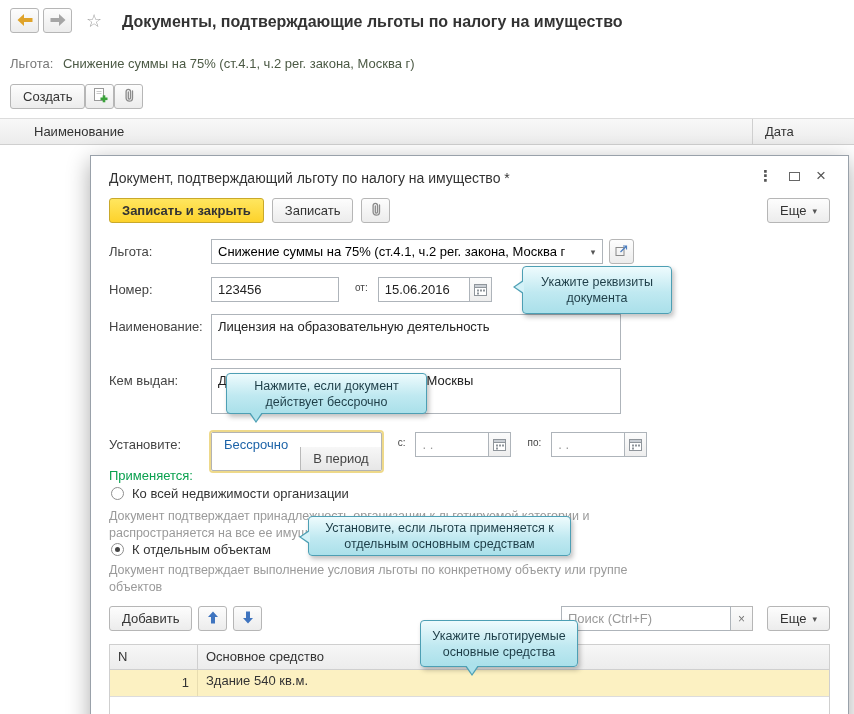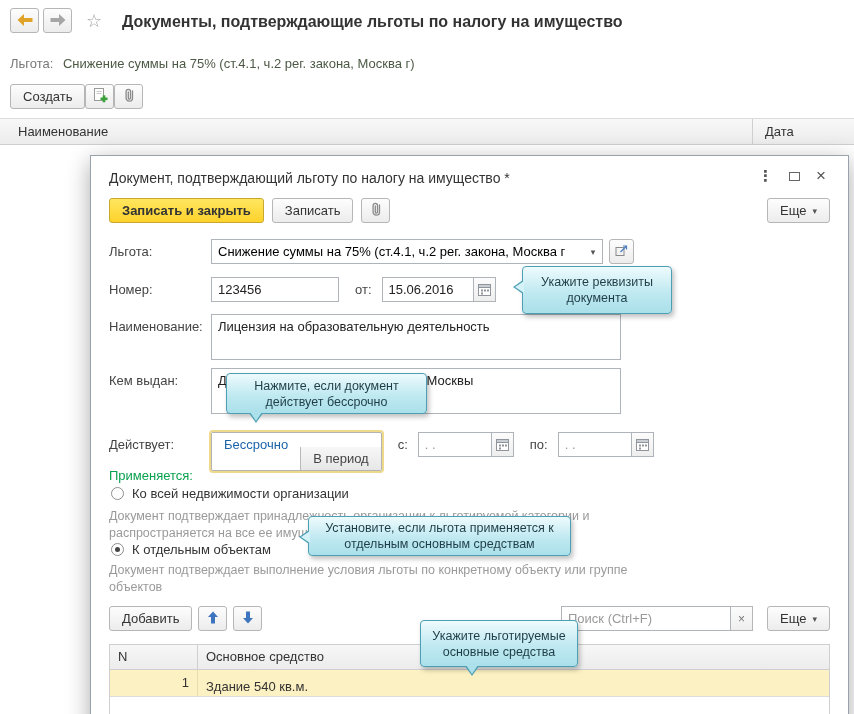--- a/index.html
+++ b/index.html
@@ -28,38 +28,38 @@
 
   .benefit-line { position:absolute; top:56px; left:10px; font-size:13px; }
   .benefit-label { color:#777; margin-right:6px; }
   .benefit-value { color:#4c5a45; }
 
   .page-toolbar { position:absolute; top:84px; left:10px; display:flex; gap:0; align-items:center; }
 
   .list-header { position:absolute; top:118px; left:0; width:854px; height:27px;
                  background:linear-gradient(#f8f8f8,#ececec);
                  border-top:1px solid #dcdcdc; border-bottom:1px solid #cfcfcf; font-size:13px; color:#333; }
-  .col-name { position:absolute; left:18px; top:5px; }
+  .col-name { position:absolute; left:34px; top:5px; }
   .col-date { position:absolute; left:752px; top:0; height:26px; border-left:1px solid #cfcfcf; padding:5px 0 0 12px; }
 
   
   .dialog { position:absolute; left:90px; top:155px; width:759px; height:600px; z-index:10;
             background:#fff; border:1px solid #99a1aa; box-shadow:0 6px 22px rgba(0,0,0,.33); }
   .dlg-title { position:absolute; left:18px; top:14px; font-size:14px; color:#333; }
   .dlg-winctl { position:absolute; right:22px; top:11px; display:flex; align-items:center; gap:16px; color:#555; }
   .wc-menu { font-size:15px; font-weight:bold; }
   .wc-square { width:11px; height:9px; border:1px solid #666; }
   .wc-close { font-size:17px; line-height:12px; }
 
   .cmdbar { position:absolute; left:18px; right:18px; top:42px; display:flex; gap:8px; align-items:center; }
   .push-right { margin-left:auto; }
 
   .frow { position:absolute; left:18px; display:flex; align-items:flex-start; }
   .flabel { width:102px; flex:none; font-size:13px; color:#444; padding-top:5px; }
-  .inline-label { font-size:13px; color:#444; margin:5px 10px 0 16px; }
+  .inline-label { font-size:10px; color:#444; margin:5px 10px 0 16px; }
 
   .combo { position:relative; width:392px; height:25px; border:1px solid #aeb4ba; background:#fff;
            display:flex; align-items:center; padding:0 22px 0 6px; font-size:13px;
            white-space:nowrap; overflow:hidden; }
   .combo-caret { position:absolute; right:0; top:0; width:18px; height:100%;
                  display:flex; align-items:center; justify-content:center; }
   .sq-btn { width:25px; height:25px; border:1px solid #b6b6b6; border-radius:3px; margin-left:6px;
             background:linear-gradient(#fdfdfd,#ececec); display:flex; align-items:center; justify-content:center; }
 
   .date-group { display:flex; }
@@ -86,21 +86,21 @@
   .clear-btn { width:22px; height:25px; border:1px solid #b6b6b6; border-left:none; color:#777;
                background:linear-gradient(#fcfcfc,#eee); display:flex; align-items:center; justify-content:center; font-size:12px; }
 
   .assets-table { position:absolute; left:18px; right:18px; top:488px; border:1px solid #cfcfcf; border-bottom:none; font-size:13px; }
   .tr { display:flex; }
   .thead { height:25px; background:linear-gradient(#f7f7f7,#ececec); border-bottom:1px solid #cfcfcf; color:#333; }
   .c-n { width:88px; flex:none; padding:4px 8px; border-right:1px solid #cfcfcf; }
   .c-asset { flex:1; padding:4px 8px; }
   .row-sel { height:27px; background:#fcf1c2; border-bottom:1px solid #dcdcdc; color:#333; }
   .row-sel .c-n { text-align:right; border-right:1px solid #e8ddb0; padding-top:5px; }
-  .row-sel .c-asset { padding-top:9px; }
+  .row-sel .c-asset { padding-top:3px; }
   .table-empty { height:60px; background:#fff; }
 
   
   .tip { position:absolute; z-index:50; display:flex; align-items:center; justify-content:flex-start;
          text-align:center; font-size:12.5px; line-height:16px; color:#1d3d47;
          background:linear-gradient(180deg,#eefbfd,#c0e9f1 55%,#aae0ea);
          border:1px solid #4d9fb4; border-radius:4px; box-shadow:2px 3px 5px rgba(0,0,0,.25); padding:4px 8px; }
   .a-left:before { content:""; position:absolute; left:-10px; top:13px;
                    border-top:7px solid transparent; border-bottom:7px solid transparent; border-right:10px solid #4d9fb4; }
   .a-left:after  { content:""; position:absolute; left:-8px; top:14px;
@@ -242,21 +242,21 @@
     </div>
 
     <div class="frow" style="top:212px;">
       <div class="flabel">Кем выдан:</div>
       <div class="text-area">
         <span>Департамент образования города Москвы</span>
       </div>
     </div>
 
     <div class="frow" style="top:276px;">
-      <div class="flabel">Действует:</div>
+      <div class="flabel">Установите:</div>
       <div class="seg-wrap">
         <div class="seg seg-on">Бессрочно</div>
         <div class="seg seg-off">В период</div>
       </div>
       <div class="inline-label">с:</div>
       <div class="date-group">
         <div class="text-input" style="width:74px;">
           <span class="placeholder">.  .</span>
         </div>
         <div class="cal-btn">

